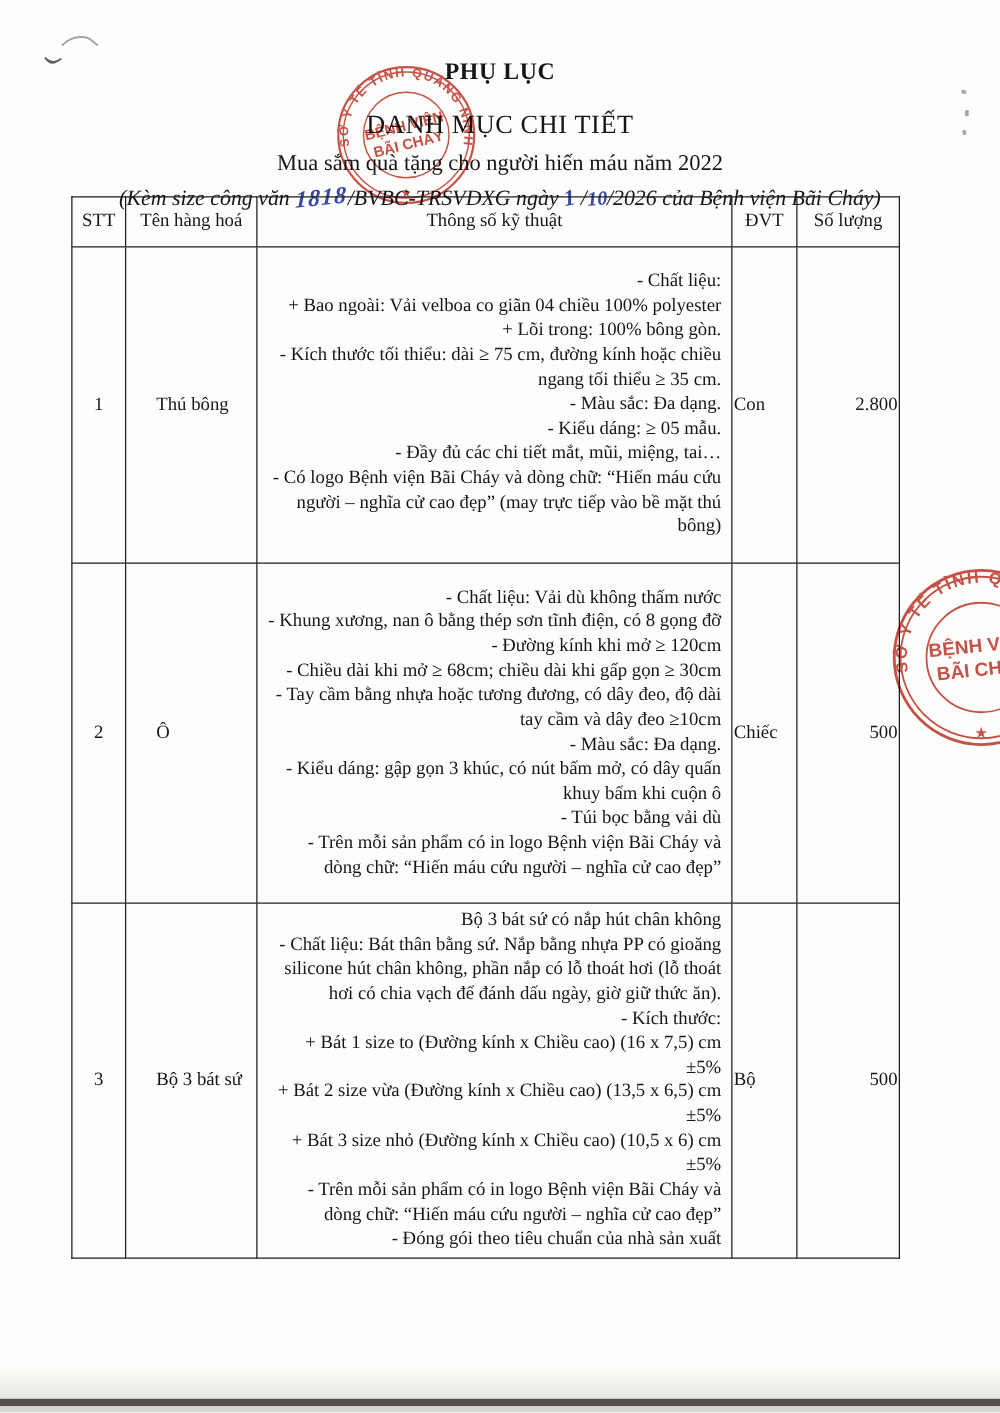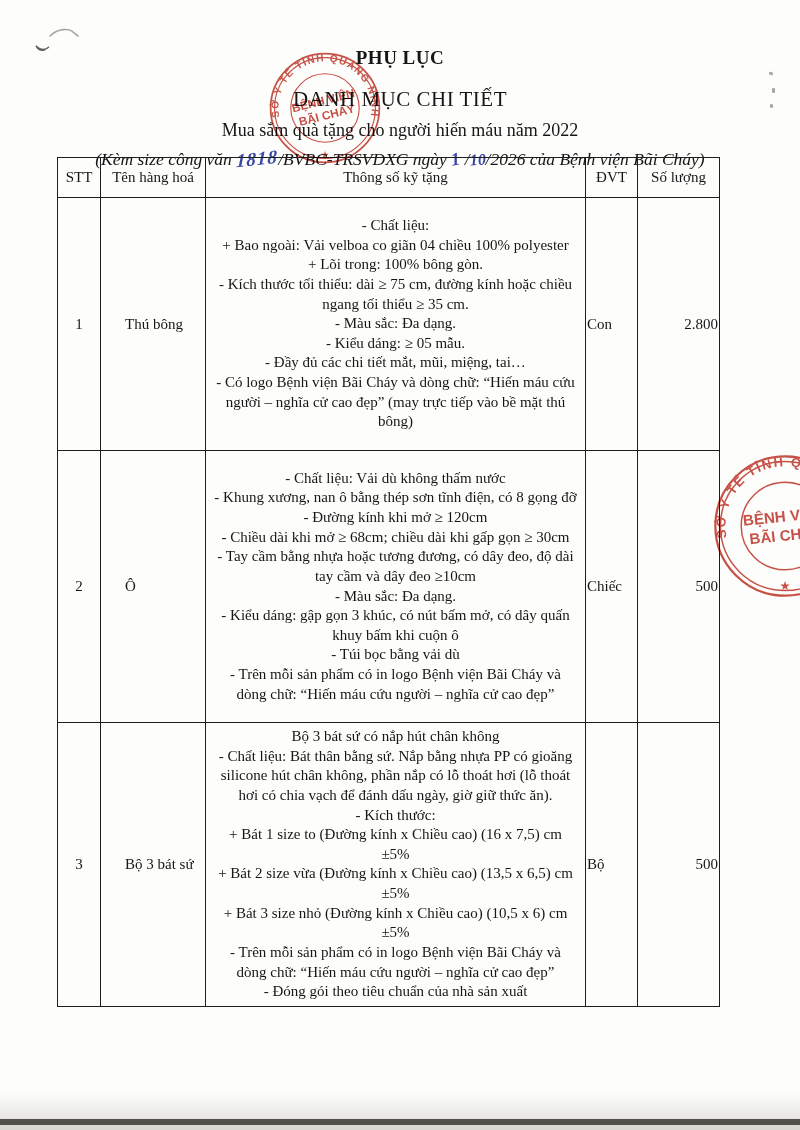--- a/index.html
+++ b/index.html
@@ -32,21 +32,21 @@
     overflow:hidden;
   }
   table.main th{font-weight:normal;padding:2px 4px;line-height:1.25;}
   tr.hdr{height:40px;}
   tr.r1{height:253px;}
   tr.r2{height:272px;}
   tr.r3{height:283px;}
   td.c-stt{text-align:center;}
   td.c-name{text-align:left;padding:2px 4px 2px 24px;}
   td.c-specs{
-    text-align:center;padding:4px 8px;white-space:pre-line;
+    text-align:right;padding:4px 8px;white-space:pre-line;
     font-size:14.6px;line-height:1.31;
   }
   td.c-unit{text-align:left;}
   td.c-qty{text-align:right;}
   
   .stamp{position:absolute;z-index:6;mix-blend-mode:multiply;opacity:.88;pointer-events:none;}
   .stamp-top{left:268px;top:51px;}
   .stamp-right{left:712px;top:453px;}
   
   .squiggle{position:absolute;left:24px;top:24px;z-index:3;opacity:.75;}
@@ -85,21 +85,21 @@
       <col style="width:43px">
         <col style="width:105px">
         <col style="width:380px">
         <col style="width:52px">
         <col style="width:82px">
     </colgroup>
     <tbody>
         <tr class="hdr">
       <th>STT</th>
       <th>Tên hàng hoá</th>
-      <th>Thông số kỹ tặng</th>
+      <th>Thông số kỹ thuật</th>
       <th>ĐVT</th>
       <th>Số lượng</th>
     </tr>
     <tr class="r1">
       <td class="c-stt">1</td>
       <td class="c-name">Thú bông</td>
       <td class="c-specs">- Chất liệu:
 + Bao ngoài: Vải velboa co giãn 04 chiều 100% polyester
 + Lõi trong: 100% bông gòn.
 - Kích thước tối thiểu: dài ≥ 75 cm, đường kính hoặc chiều ngang tối thiểu ≥ 35 cm.

